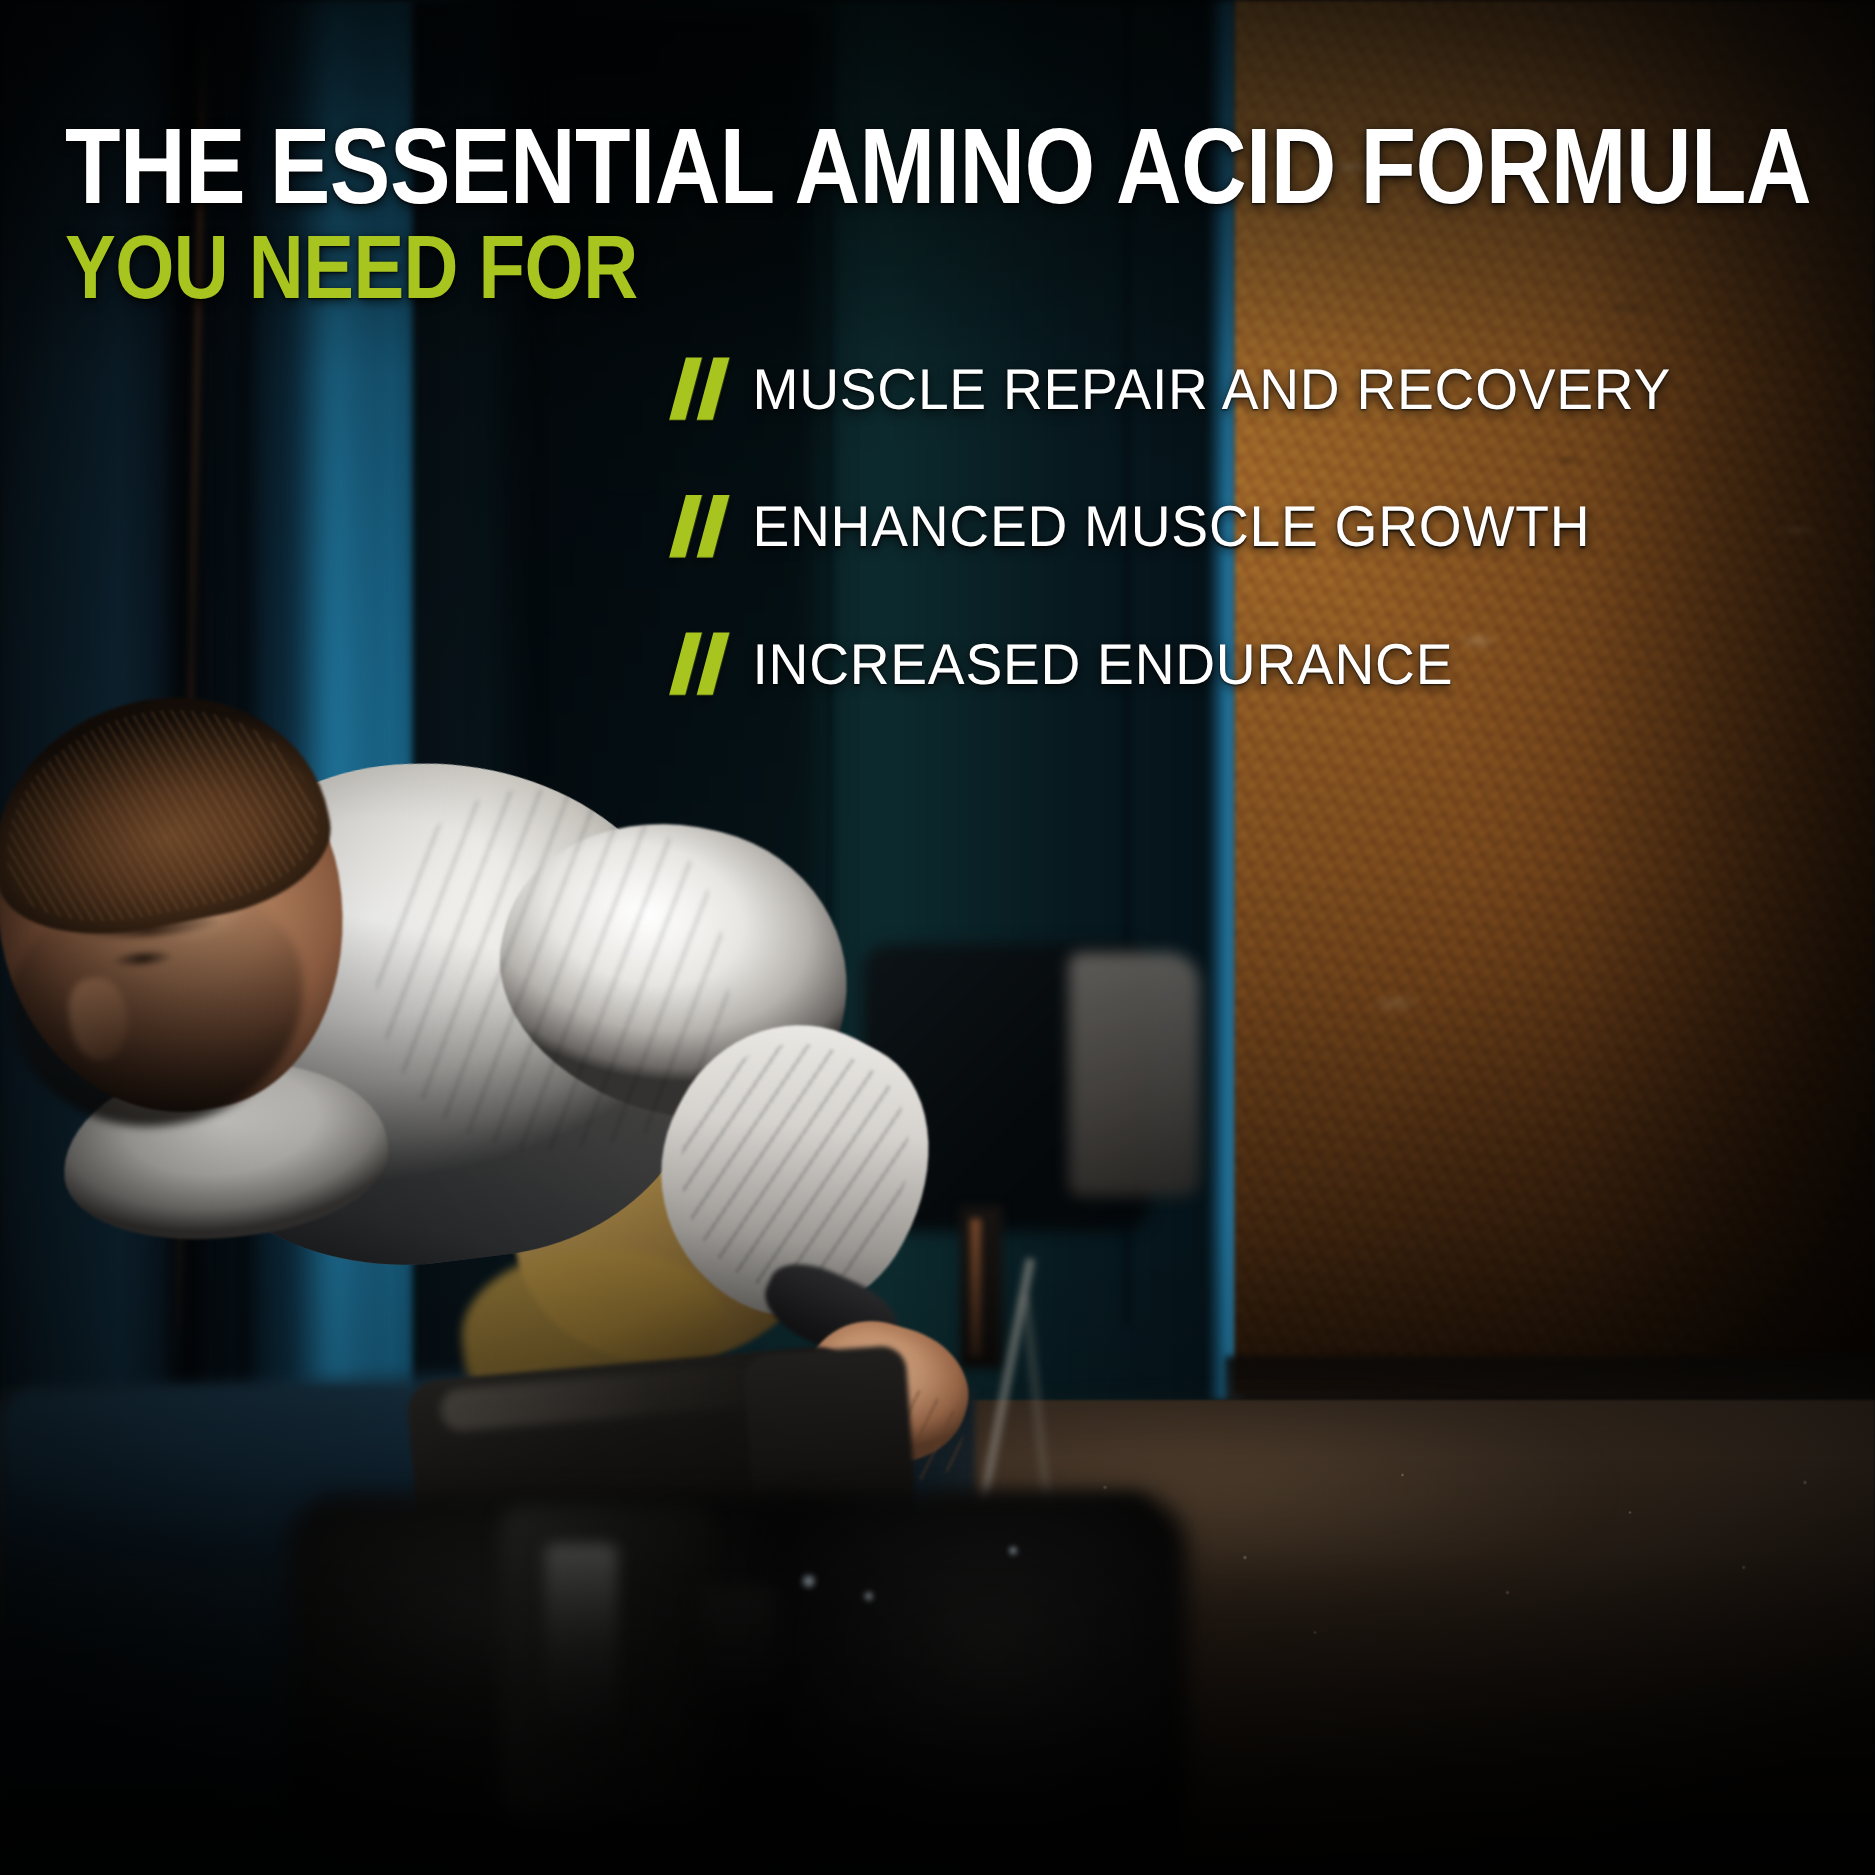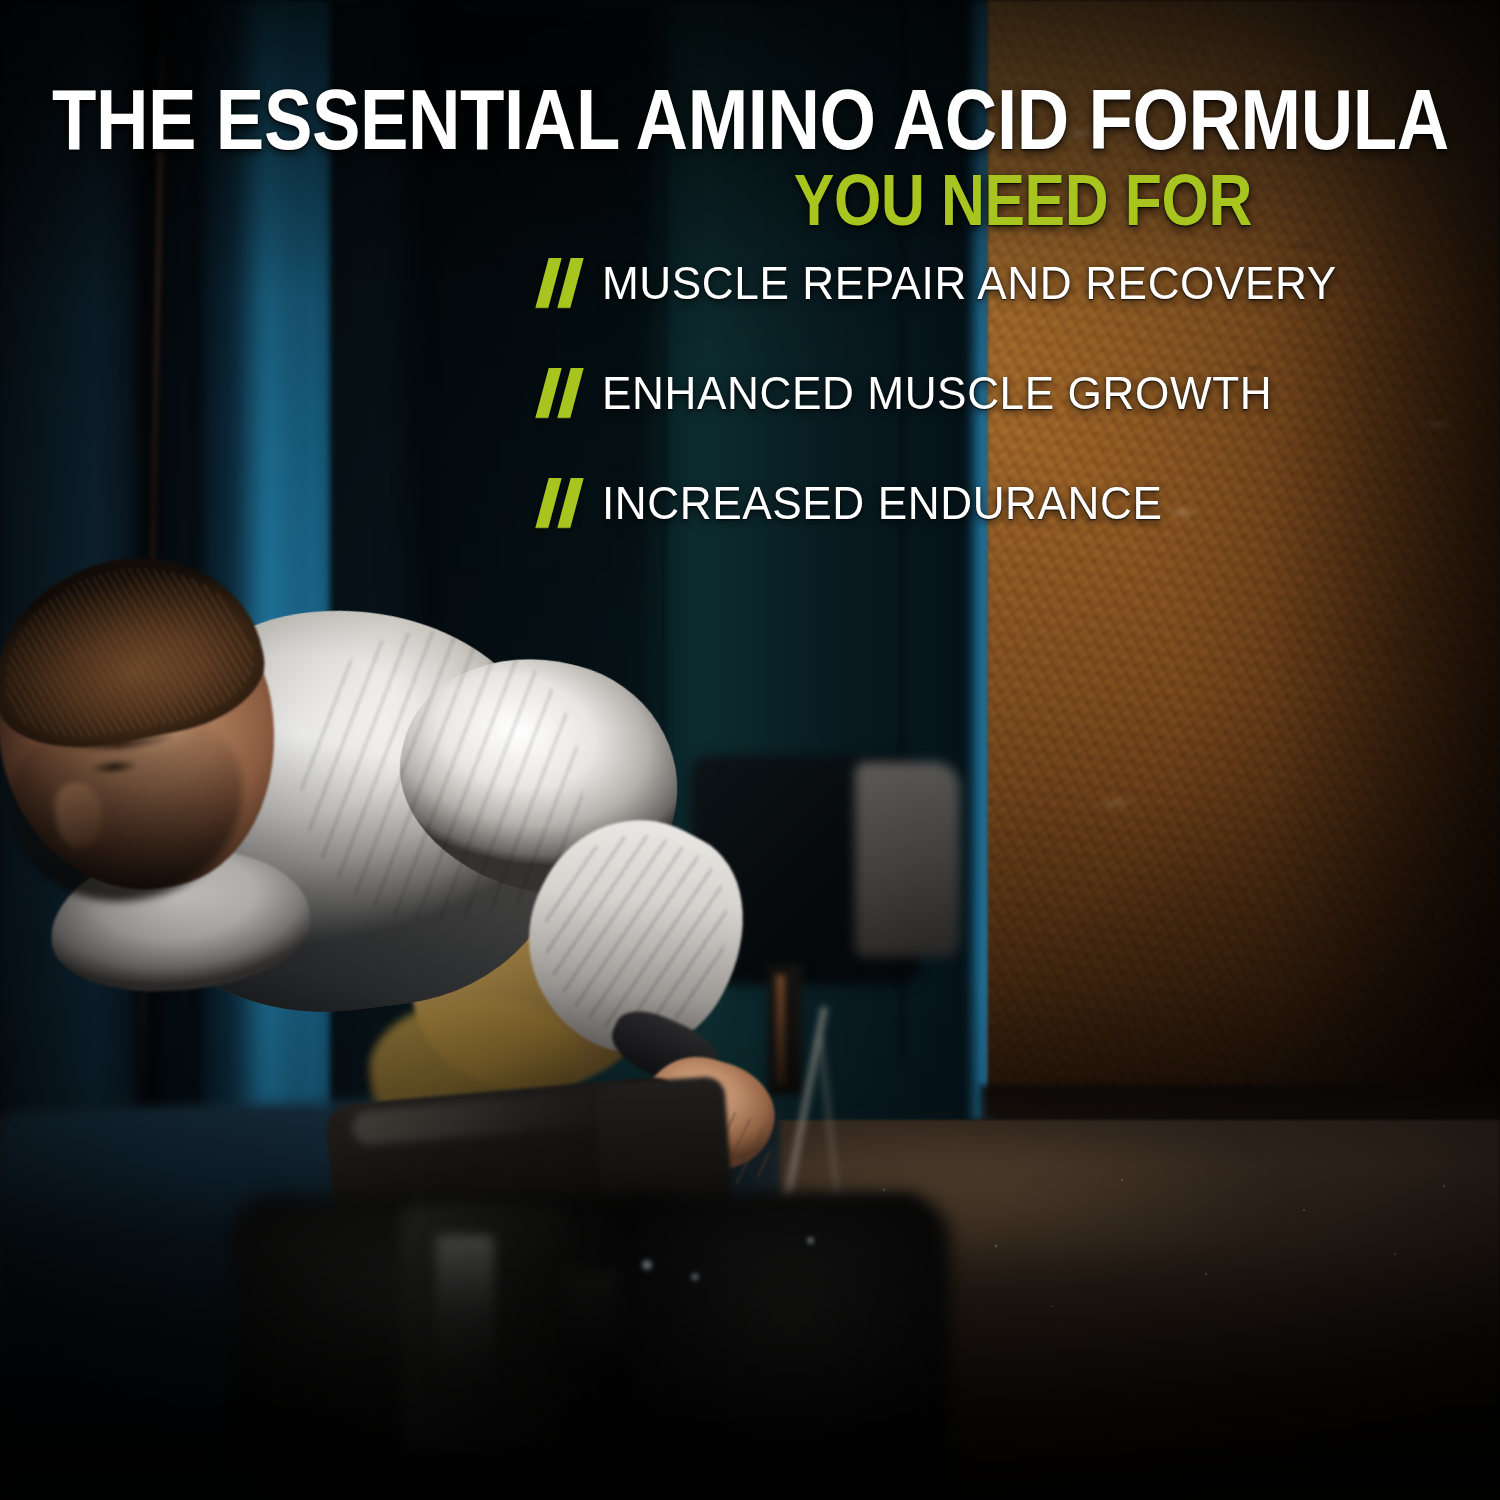--- a/index.html
+++ b/index.html
@@ -395,21 +395,21 @@
   .botdark{
     position:absolute; left:0; bottom:0; width:1500px; height:260px;
     background:linear-gradient(0deg,rgba(0,0,0,.72),rgba(0,0,0,0));
     pointer-events:none;
   }
 
   
   .overlay{ position:absolute; inset:0; }
 
   .headline{
-    position:absolute; left:52px; top:80px; width:1420px;text-align:right;
+    position:absolute; left:52px; top:94px; width:1420px;
   }
   .hl-line{
     display:block;
     font-family:"Liberation Sans Narrow","Liberation Sans", sans-serif;
     font-weight:700;
     font-style:normal;
     letter-spacing:-0.5px;
     line-height:.92;
     white-space:nowrap;
     text-shadow:0 3px 10px rgba(0,0,0,.75), 0 1px 2px rgba(0,0,0,.9);
@@ -422,21 +422,21 @@
   }
   .hl-2{
     color:#a8c41f;
     font-size:72px;
     transform:scaleX(.845);
     transform-origin:left center;
     margin-top:8px;
   }
 
   .benefits{
-    position:absolute; left:540px; top:252px; width:940px;
+    position:absolute; left:540px; top:280px; width:940px;
   }
   .benefit{
     display:flex; align-items:center;
     height:62px; margin-bottom:48px;
   }
   .benefit:last-child{ margin-bottom:0; }
 
   .slashes{
     position:relative;
     width:44px; height:50px;

